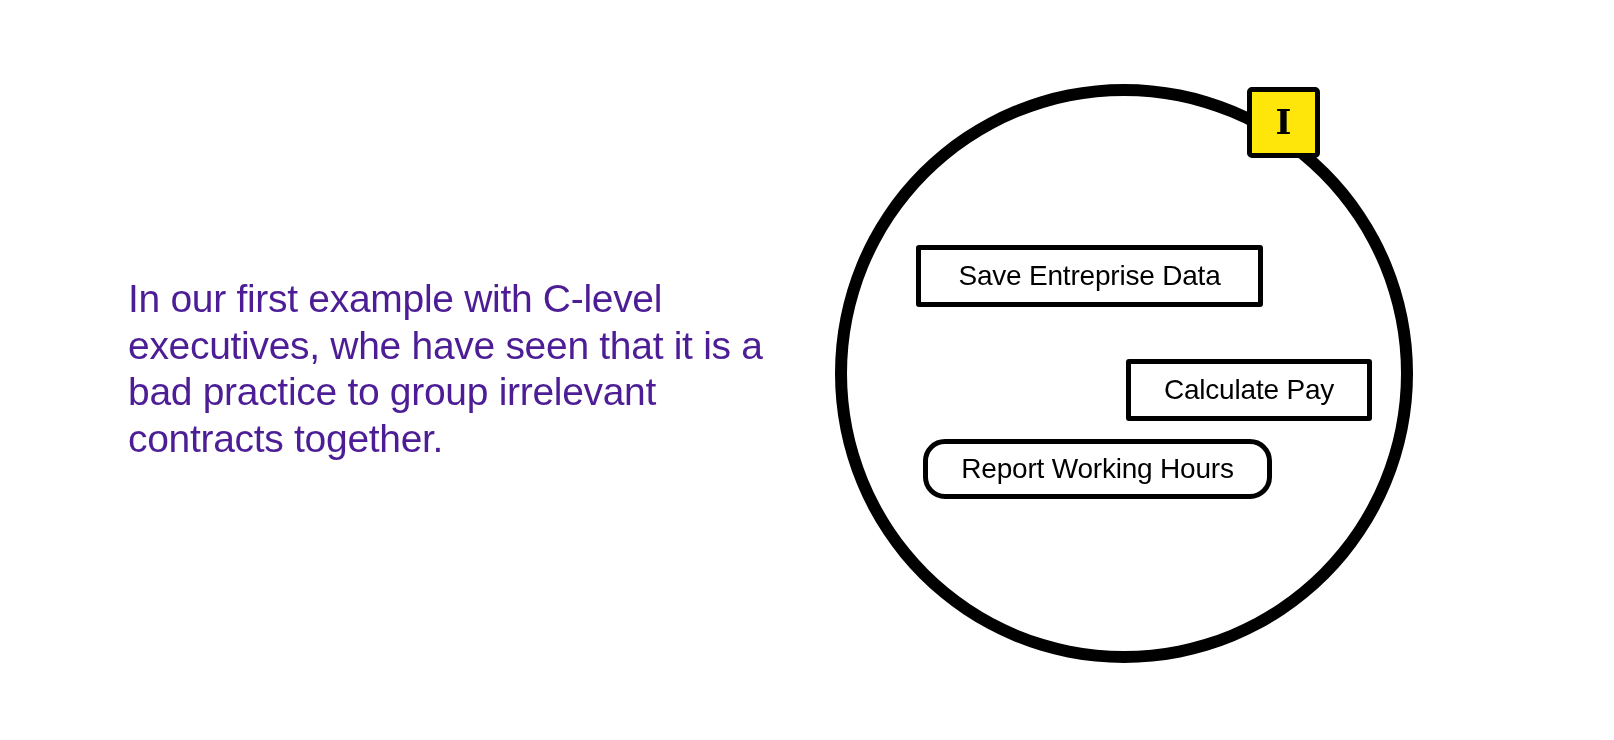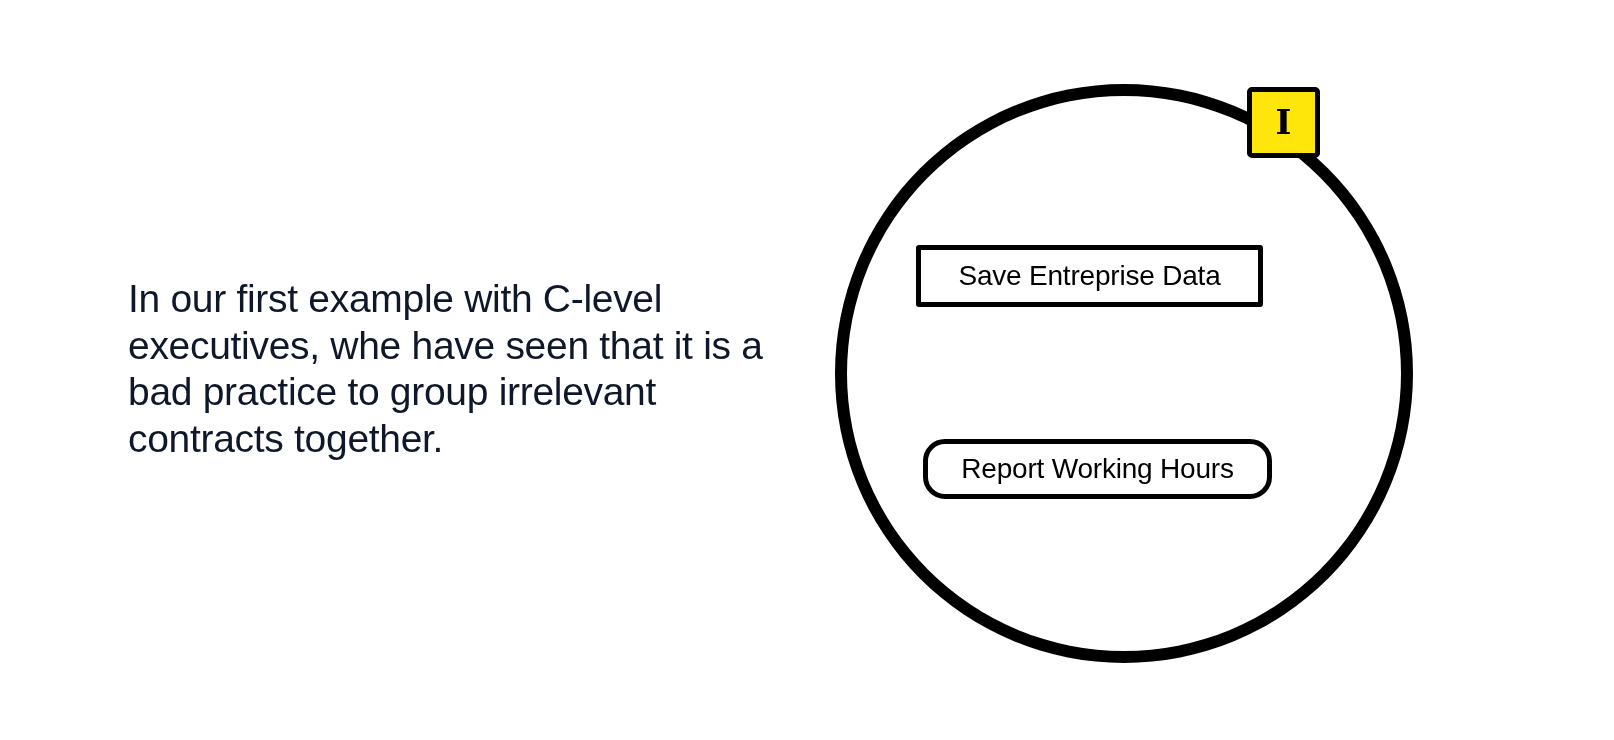--- a/index.html
+++ b/index.html
@@ -16,21 +16,21 @@
     font-family: "Liberation Sans", sans-serif;
   }
   .caption {
     position: absolute;
     left: 128px;
     top: 276px;
     width: 680px;
     font-size: 39px;
     line-height: 46.5px;
     letter-spacing: -0.3px;
-    color: #0f172a;
+    color: #4c1d95;
     white-space: pre-line;
   }
   .context-circle {
     position: absolute;
     left: 835px;
     top: 84px;
     width: 554px;   
     height: 555px;
     border: 12px solid #000000;
     border-radius: 50%;
@@ -87,18 +87,21 @@
   <div class="context-circle" style="border-color: rgb(0, 0, 0);"></div>
 
   <div class="interface-marker" style="background: rgb(255, 230, 10); border-color: rgb(0, 0, 0);">
     <span>I</span>
   </div>
 
   <div class="node node-save">
     <span>Save Entreprise Data</span>
   </div>
 
+  <div class="node node-pay">
+    <span>Calculate Pay</span>
+  </div>
 
   <div class="node node-report">
     <span>Report Working Hours</span>
   </div>
 
 </div>
 
 </body></html>

